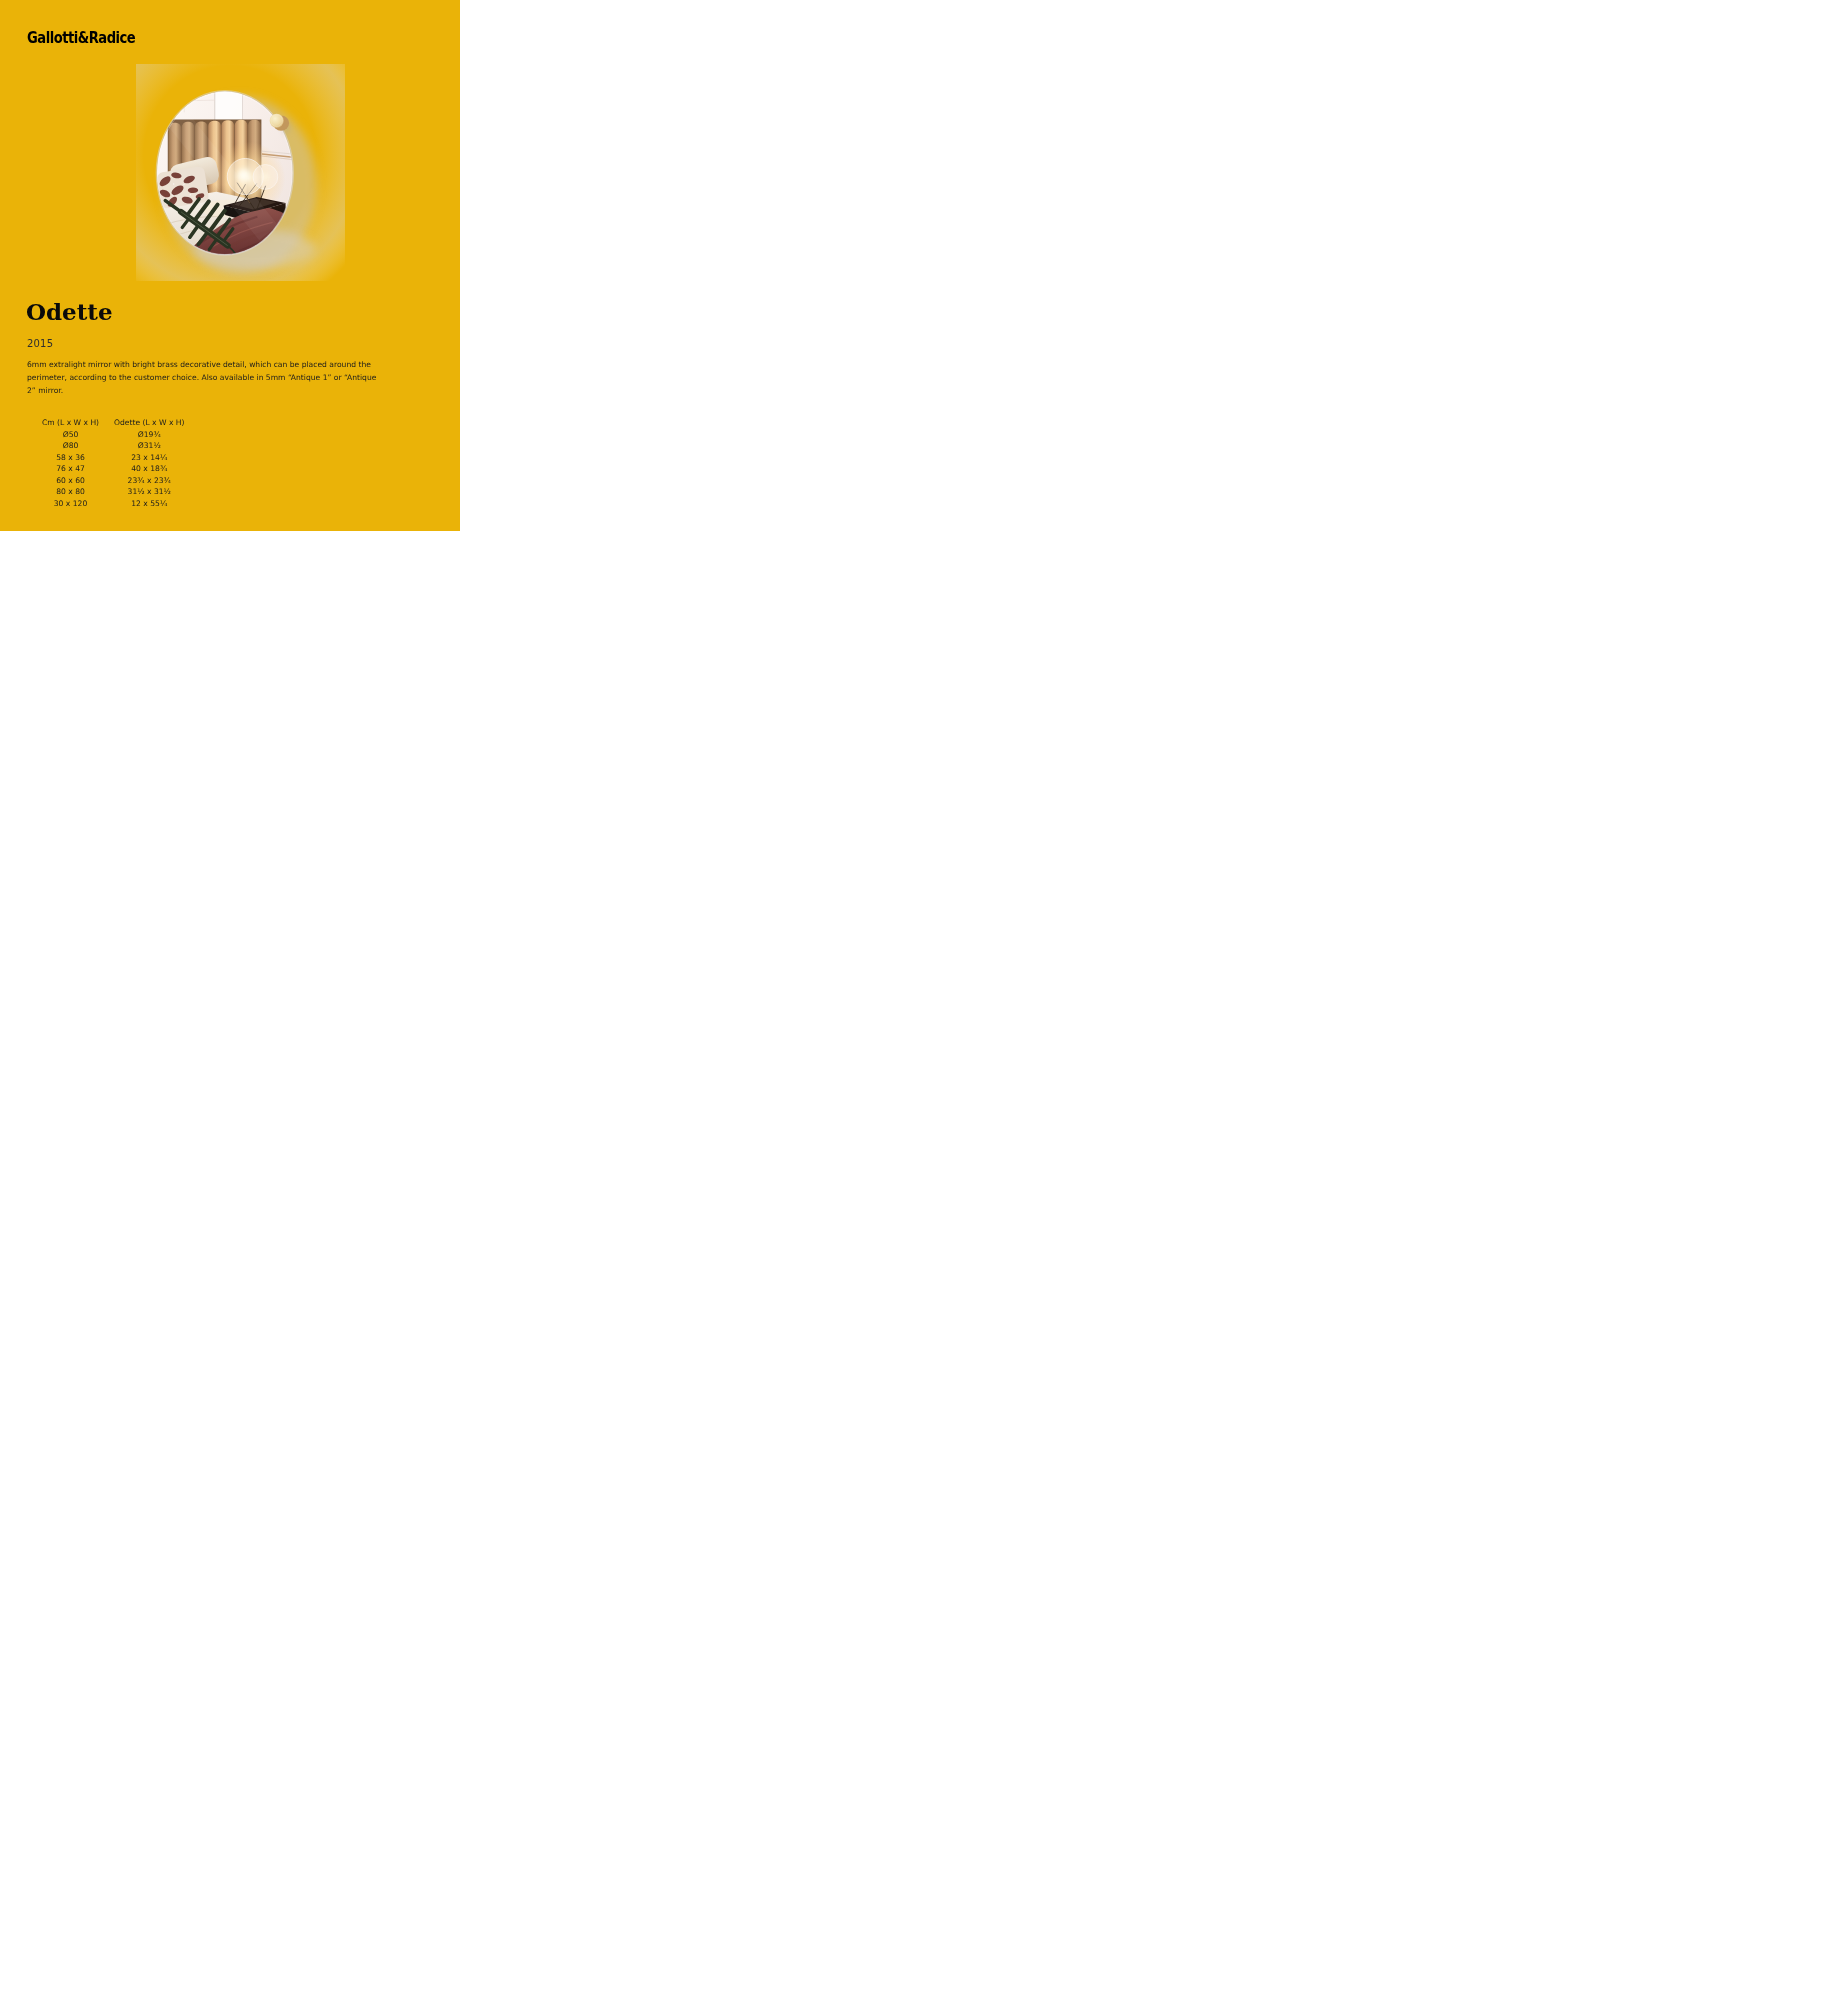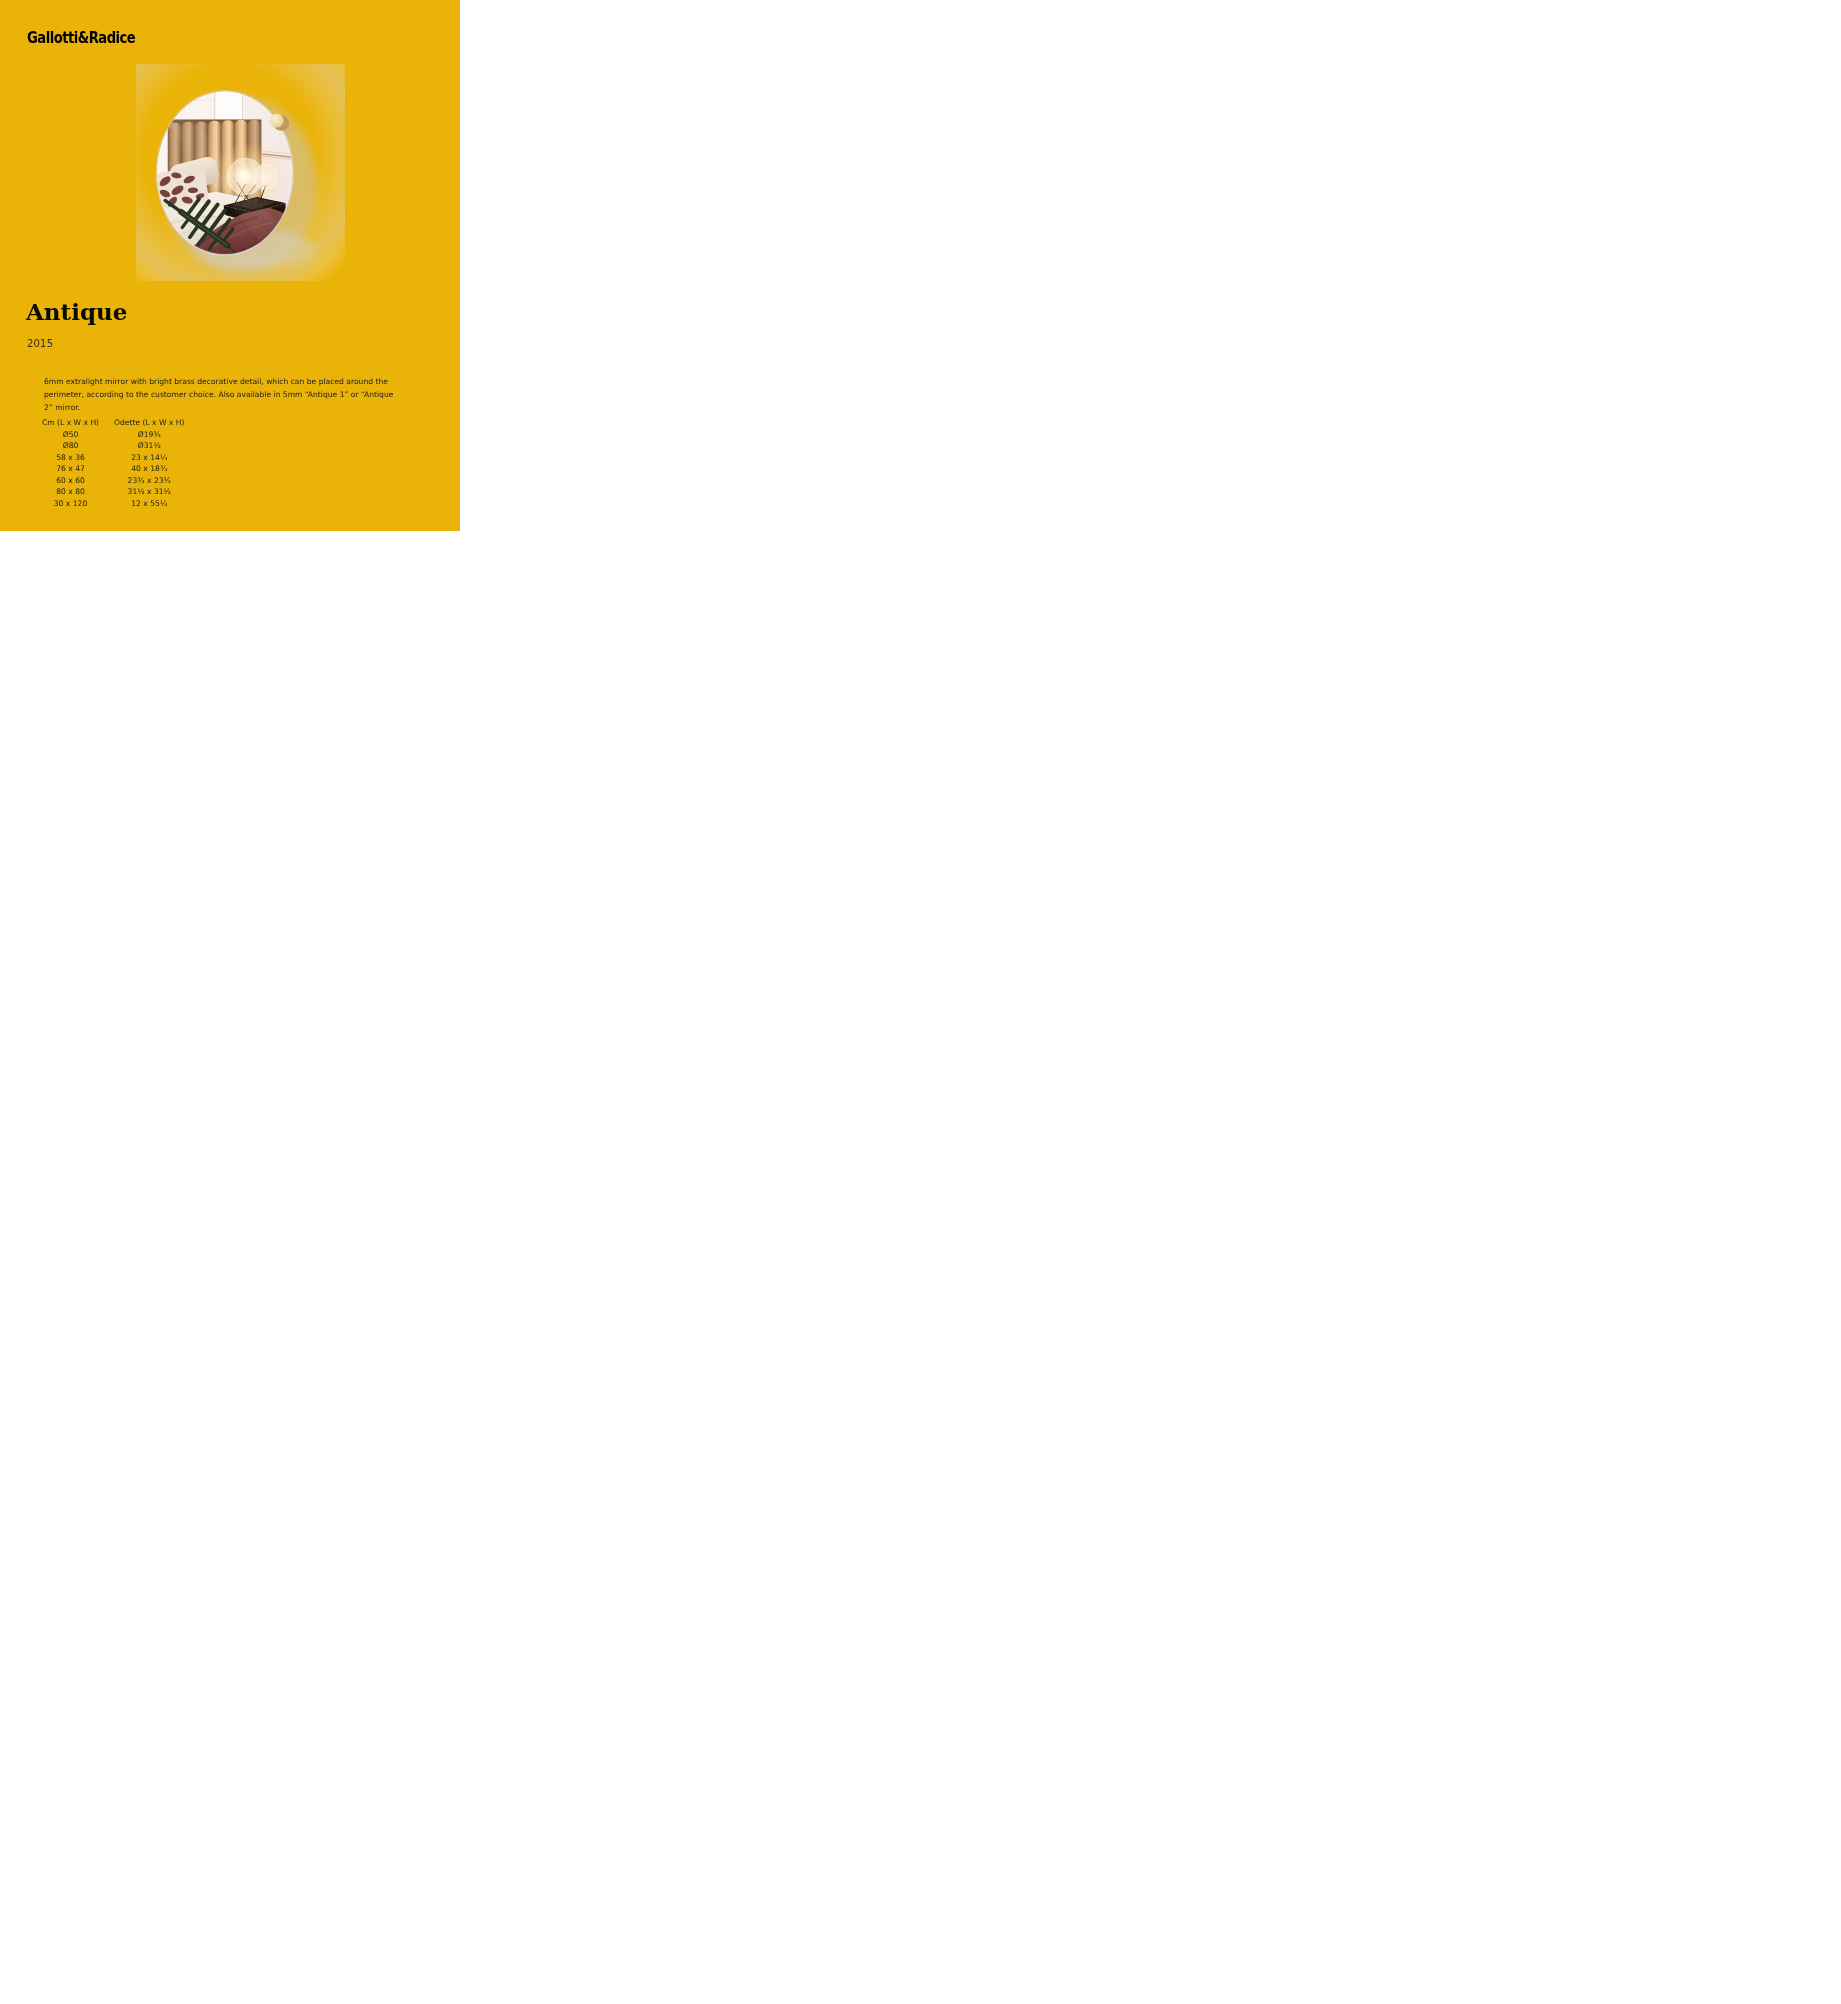--- a/index.html
+++ b/index.html
@@ -6,21 +6,21 @@
   .page{position:relative;width:460px;height:531px;background:#eab308;overflow:hidden;
         font-family:"DejaVu Sans",sans-serif;color:#1f1f1f;}
   .logo{position:absolute;left:27px;top:28px;font-family:"DejaVu Sans",sans-serif;
         font-weight:bold;font-size:16px;line-height:1.2;color:#000;
         letter-spacing:-0.6px;transform:scaleX(0.82);transform-origin:left center;white-space:nowrap;}
   .hero{position:absolute;left:136px;top:64px;width:209px;height:217px;margin:0;}
   .title{position:absolute;left:26px;top:300px;font-family:"DejaVu Serif",serif;font-weight:bold;
          font-size:23px;line-height:1;color:#0a0a0a;letter-spacing:0px;margin:0;}
   .year{position:absolute;left:27px;top:338px;font-size:10px;color:#2e2e2e;letter-spacing:0.2px;}
   .desc{position:absolute;left:27px;top:358px;width:409px;font-size:7.6px;line-height:13px;
-        color:#1c1c1c;margin:17px;}
+        color:#1c1c1c;margin:0;}
   .dims{position:absolute;left:27px;top:417px;font-size:7.6px;line-height:11.5px;color:#1c1c1c;}
   .dims .row{display:flex;text-align:center;}
   .dims .c1{width:87px;flex:0 0 87px;}
   .dims .c2{flex:1;}
   svg{display:block;}
 </style>
 </head>
 <body>
 
 <div class="page">
@@ -212,21 +212,21 @@
 
       <g>
         <ellipse cx="374" cy="158" rx="10" ry="17" fill="#b0a48c" opacity="0.35" filter="url(#b6)"></ellipse>
         <ellipse cx="361" cy="147" rx="20" ry="19" fill="#c2975c"></ellipse>
         <circle cx="350" cy="141" r="17.5" fill="url(#g-knobface)"></circle>
         <circle cx="350" cy="141" r="14.5" fill="none" stroke="#fffcf0" stroke-opacity="0.55" stroke-width="1"></circle>
       </g>
     </svg>
   </figure>
 
-  <h1 class="title">Antique</h1>
+  <h1 class="title">Odette</h1>
   <div class="year">2015</div>
 
   <p class="desc">
     <span>6mm extralight mirror with bright brass decorative detail, which can be placed around the</span><br>
     <span>perimeter, according to the customer choice. Also available in 5mm “Antique 1” or “Antique</span><br>
     <span>2” mirror.</span>
   </p>
 
   <div class="dims">
     <div class="row">

